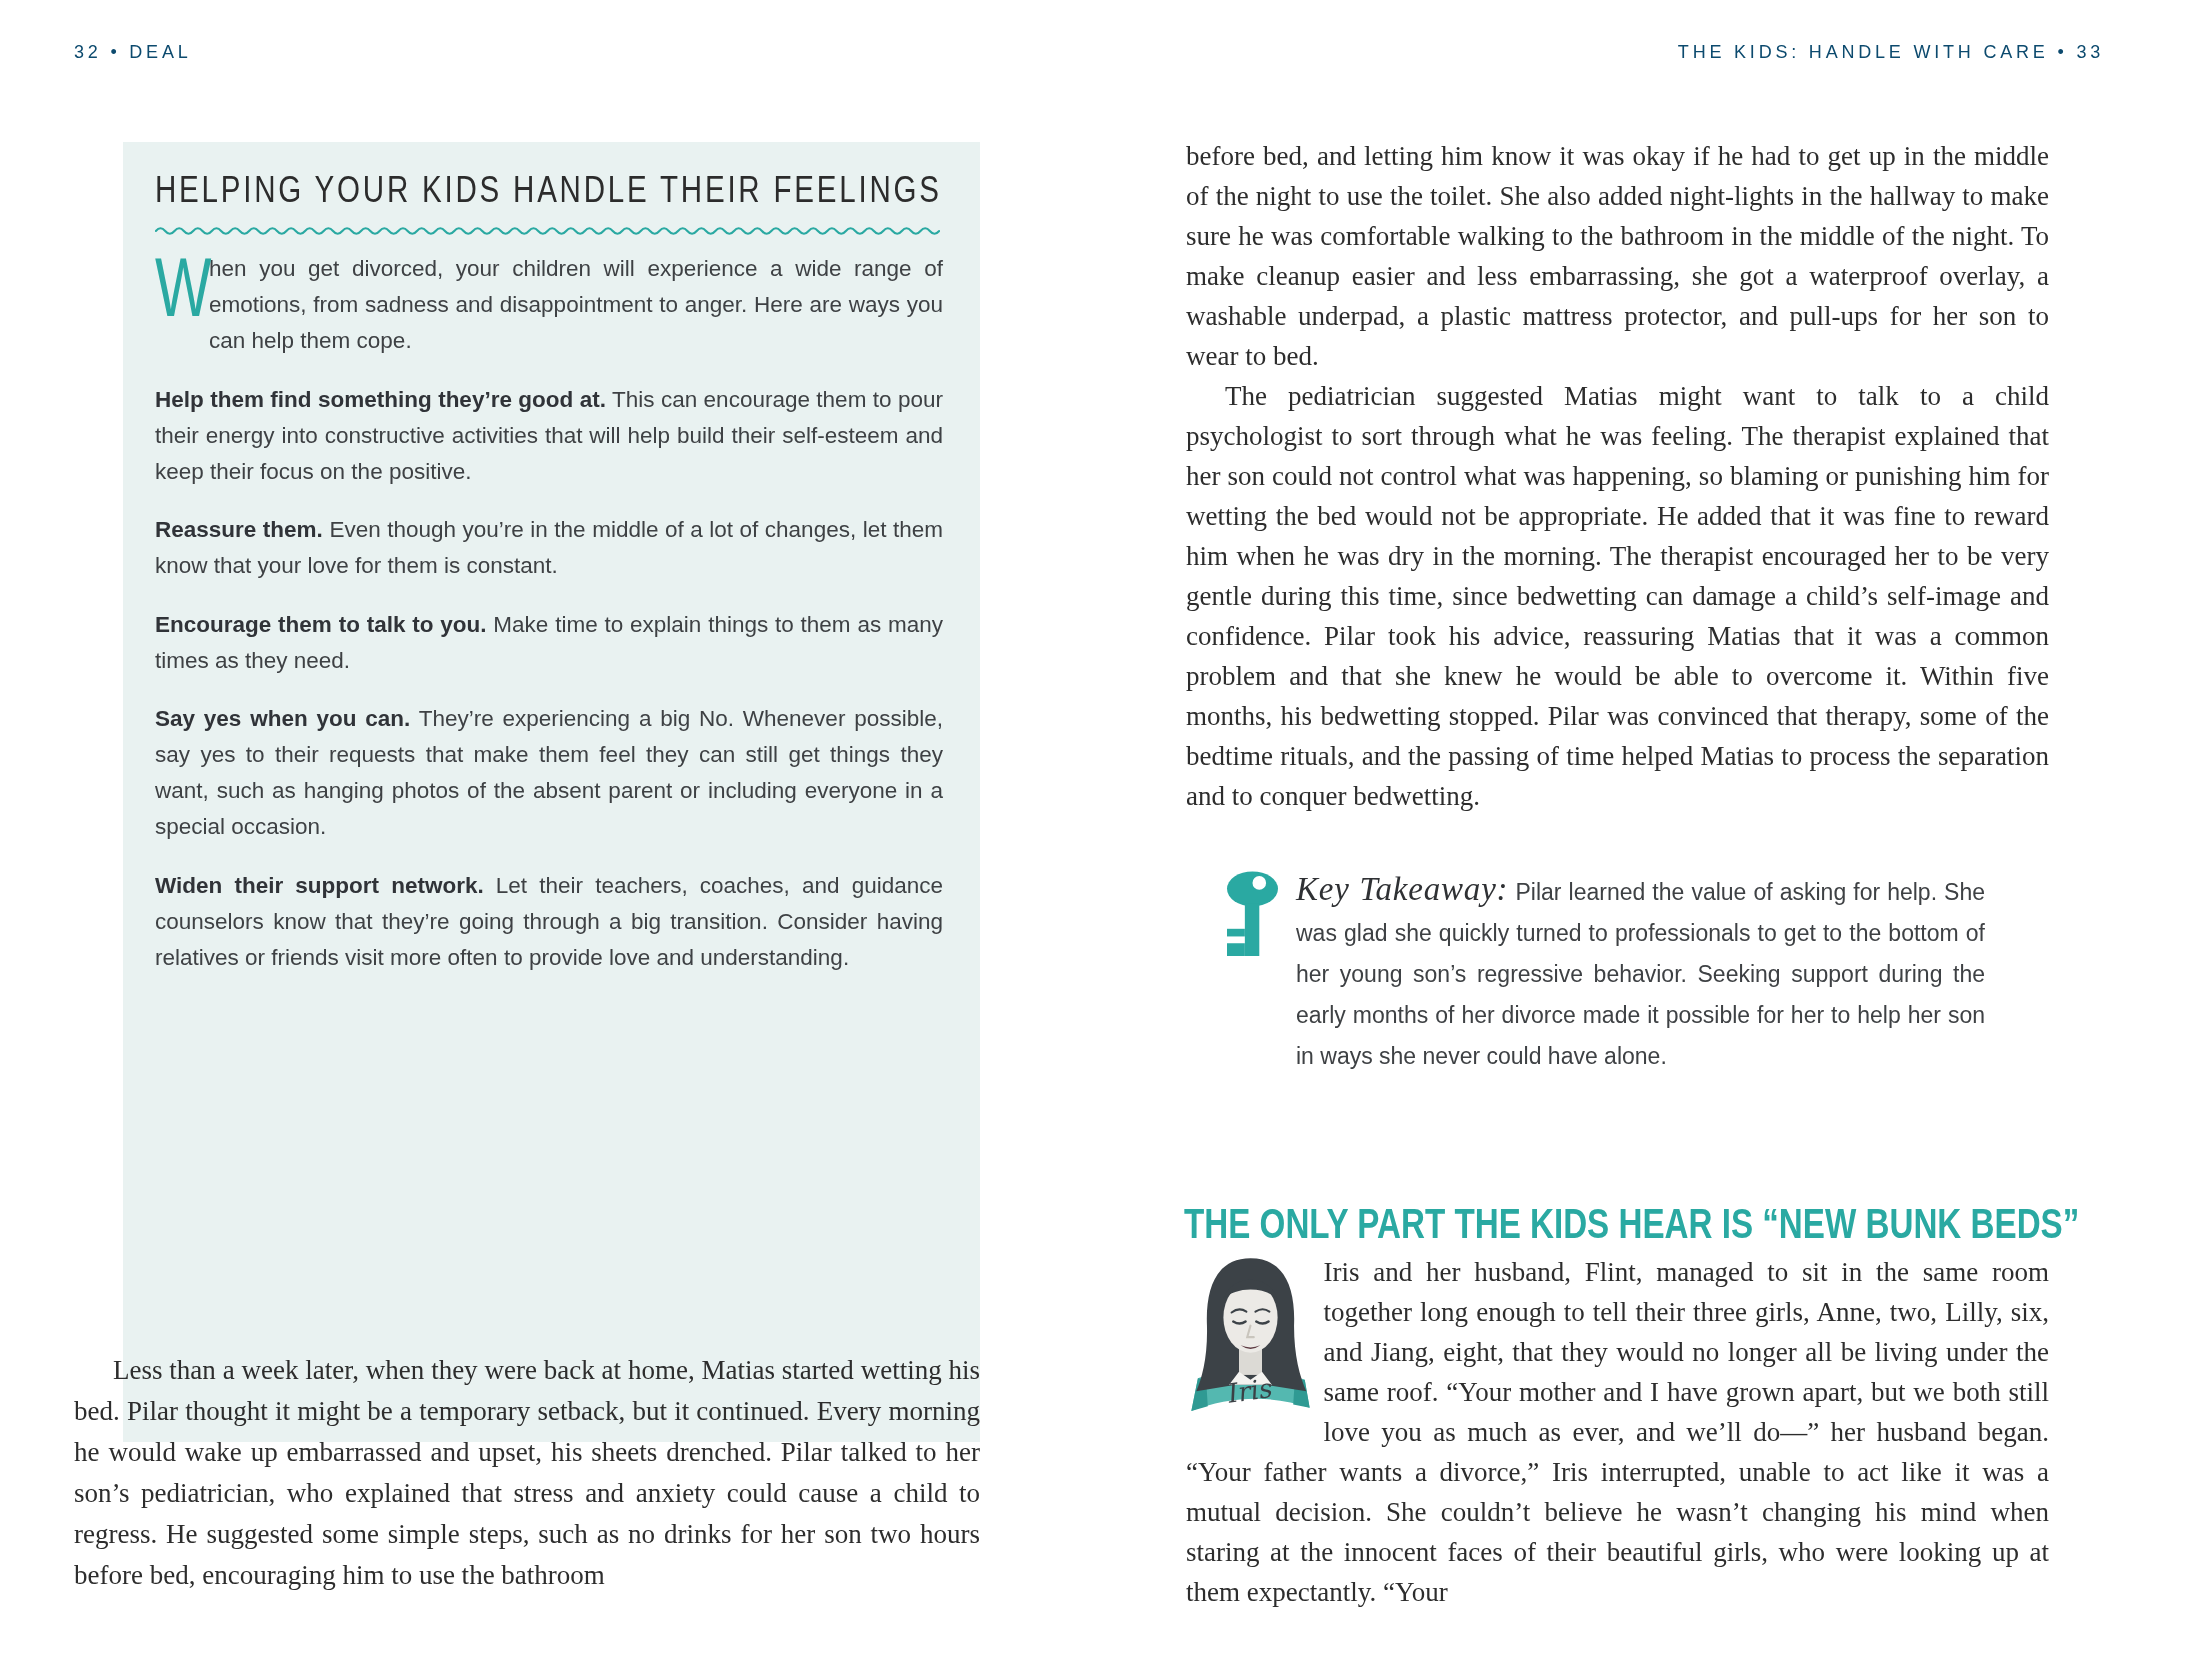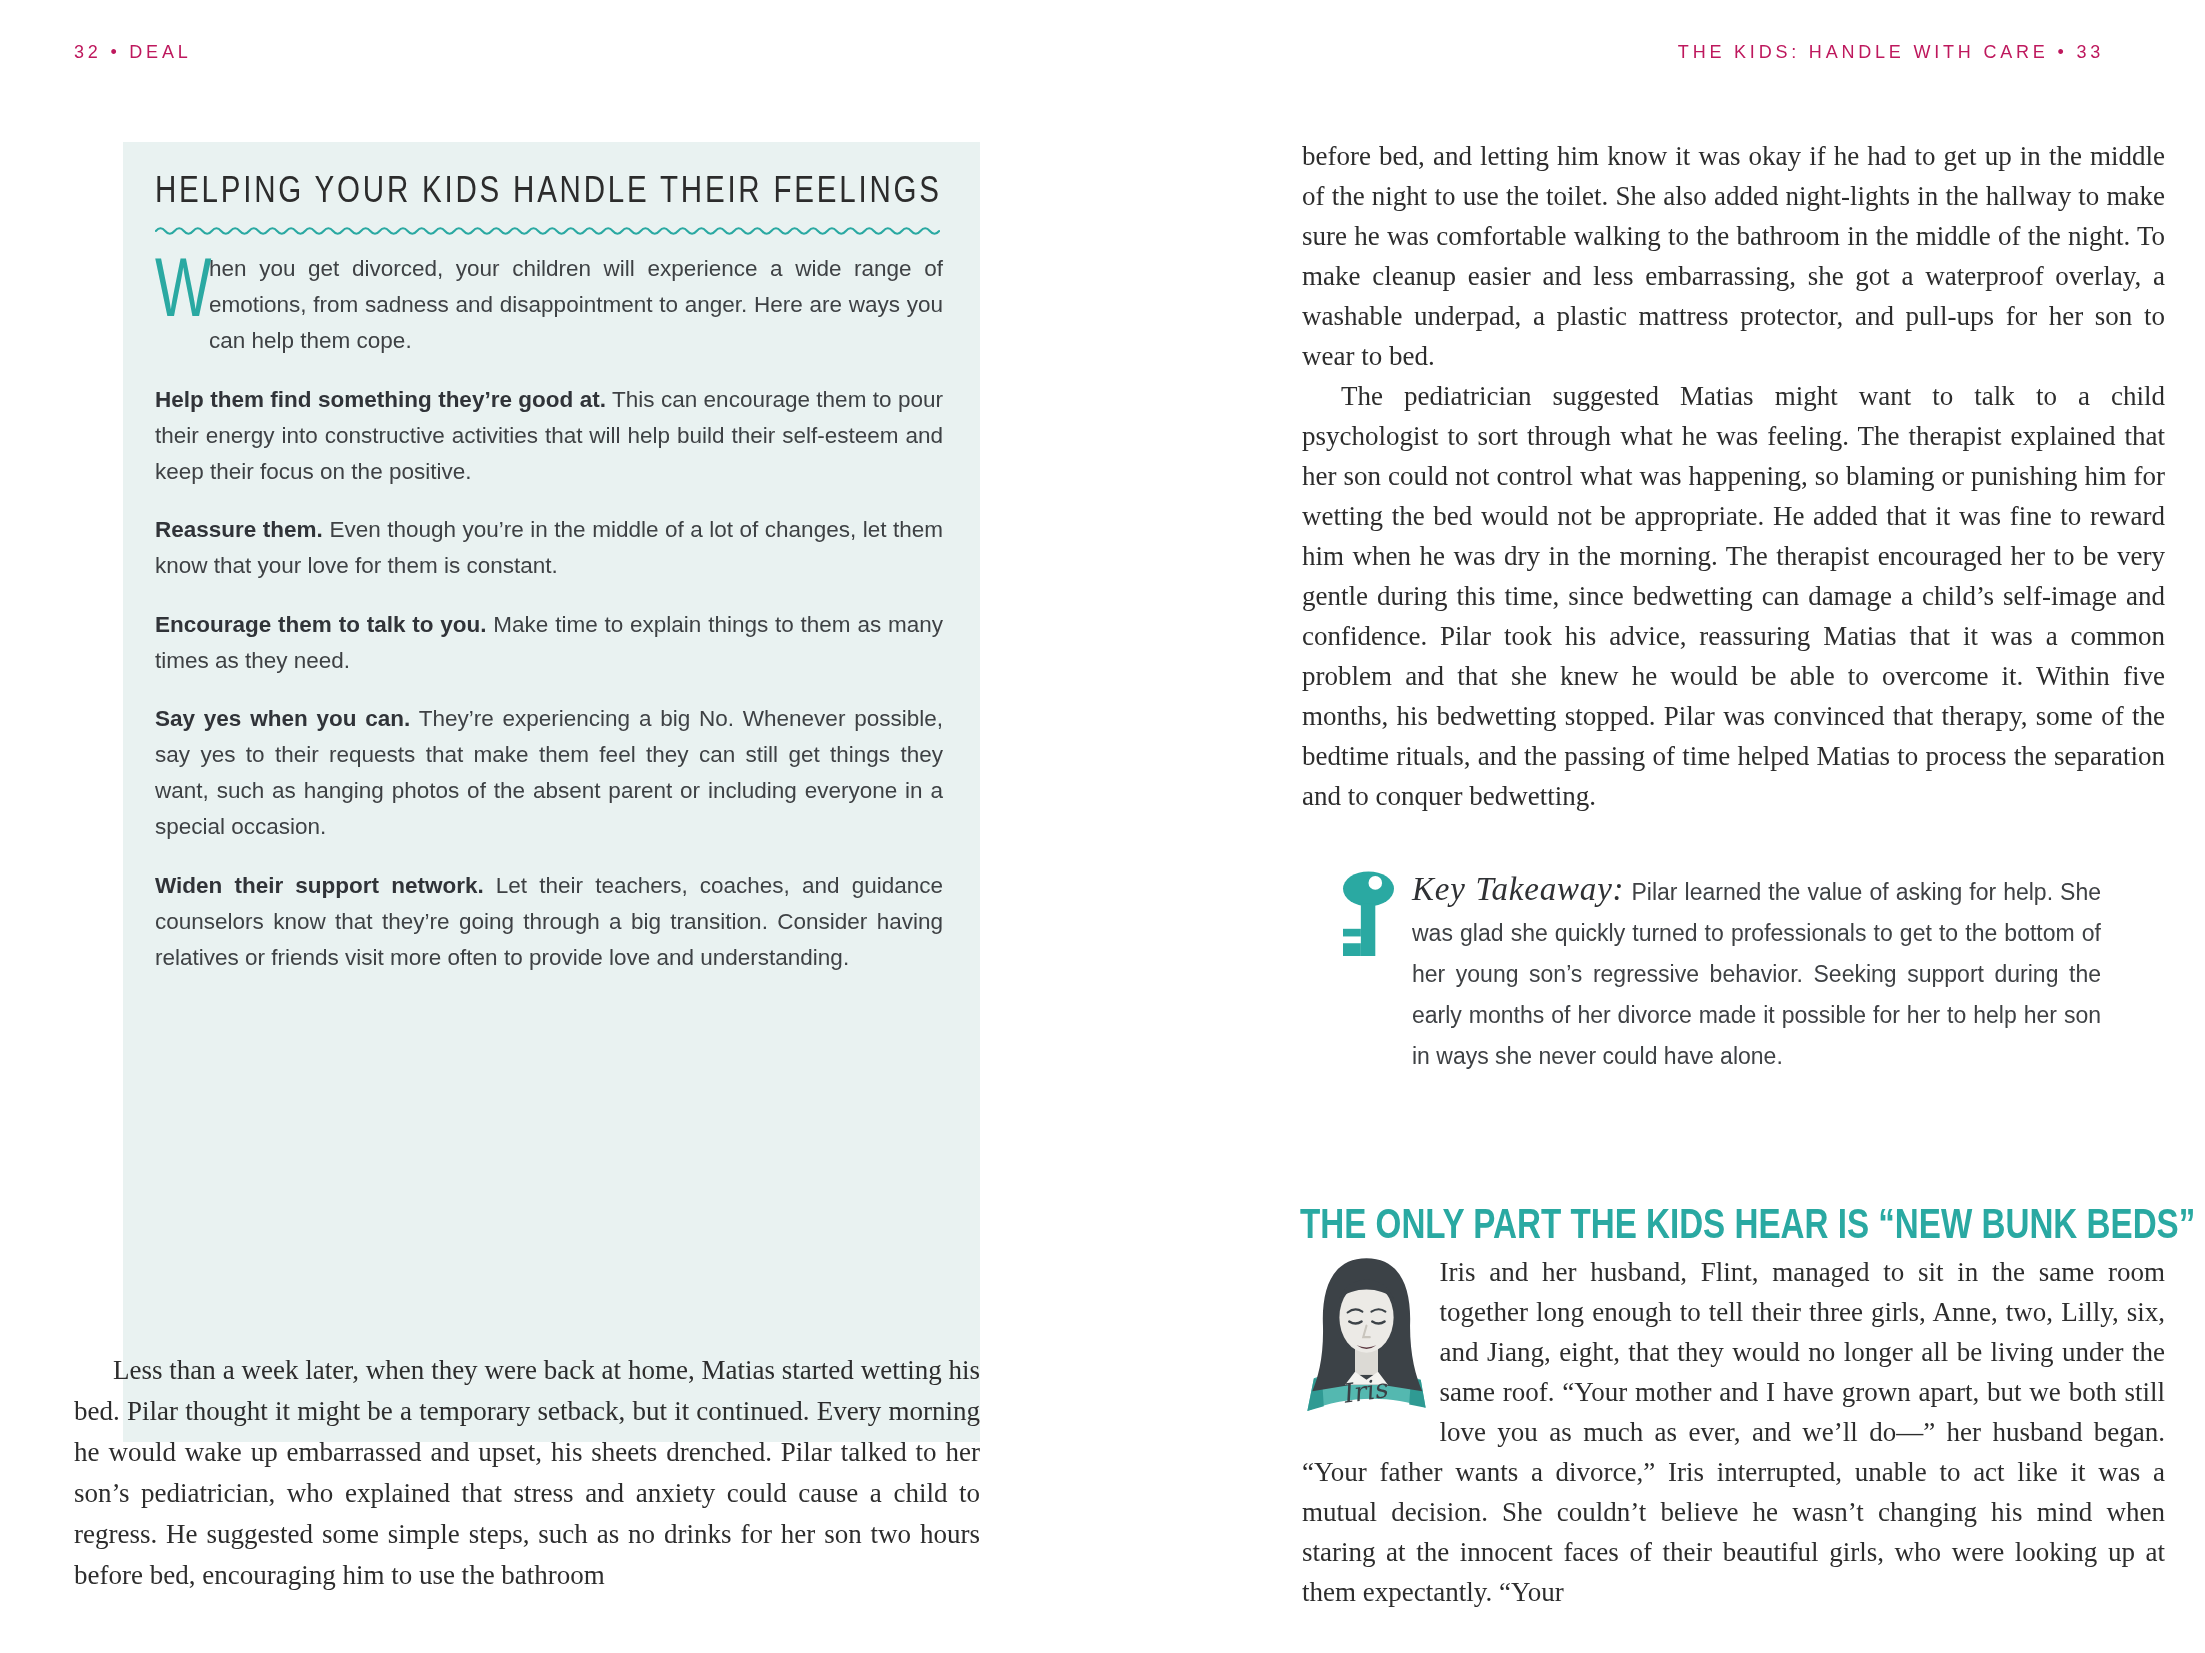--- a/index.html
+++ b/index.html
@@ -2,21 +2,21 @@
 <html style="font-size:13.6px"><head>
 <meta charset="utf-8">
 <style>
   html,body{margin:0;padding:0;}
   body{
     width:2205px;height:1654px;position:relative;background:#ffffff;
     font-family:"Liberation Sans",sans-serif;color:#3e4144;overflow:hidden;
   }
   .page-header{
     position:absolute;top:42px;font-size:18px;letter-spacing:3.8px;
-    color:#be185d;font-family:"Liberation Sans",sans-serif;white-space:nowrap;
+    color:#0c4a6e;font-family:"Liberation Sans",sans-serif;white-space:nowrap;
   }
   #left-header{left:74px;}
   #right-header{right:101px;}
 
   
   .tip-box{
     position:absolute;left:123px;top:142px;width:857px;height:1300px;
     background:#e9f2f1;box-sizing:border-box;padding:25.4px 37px 0 32px;
   }
   .tip-title{
@@ -36,21 +36,21 @@
     margin-top:19.5px;font-size:22.5px;line-height:36px;text-align:justify;color:#3e4144;
   }
   .tip-item .lead{font-weight:700;color:#303338;}
   .serif{font-family:"Liberation Serif",serif;color:#2d2d2d;}
   .left-body{
     position:absolute;left:74px;top:1323px;width:906px;
     font-size:27px;line-height:41px;text-align:justify;text-indent:39px;
   }
 
   
-  .right-col{position:absolute;left:1302px;top:0;width:863px;height:1536px;}
+  .right-col{position:absolute;left:1186px;top:0;width:863px;height:1536px;}
   .right-body{
     position:absolute;top:136px;left:0;width:863px;
     font-size:27px;line-height:40px;text-align:justify;
   }
   .right-body p{margin:0;}
   .right-body p.indented{text-indent:39px;}
 
   .key-takeaway{
     position:absolute;left:110px;top:869px;width:689px;
     font-size:23px;line-height:41px;text-align:justify;color:#3e4144;

